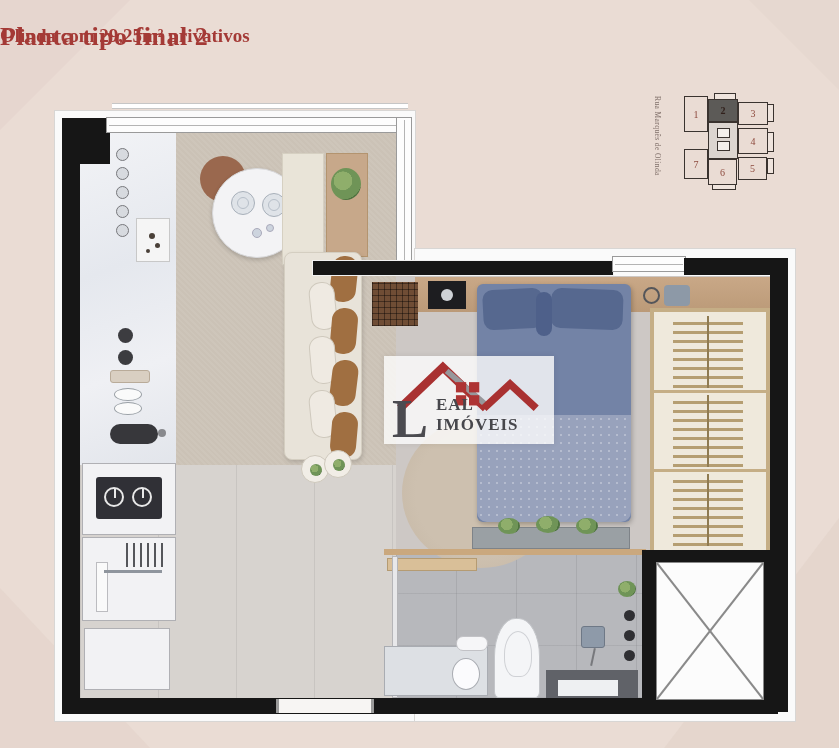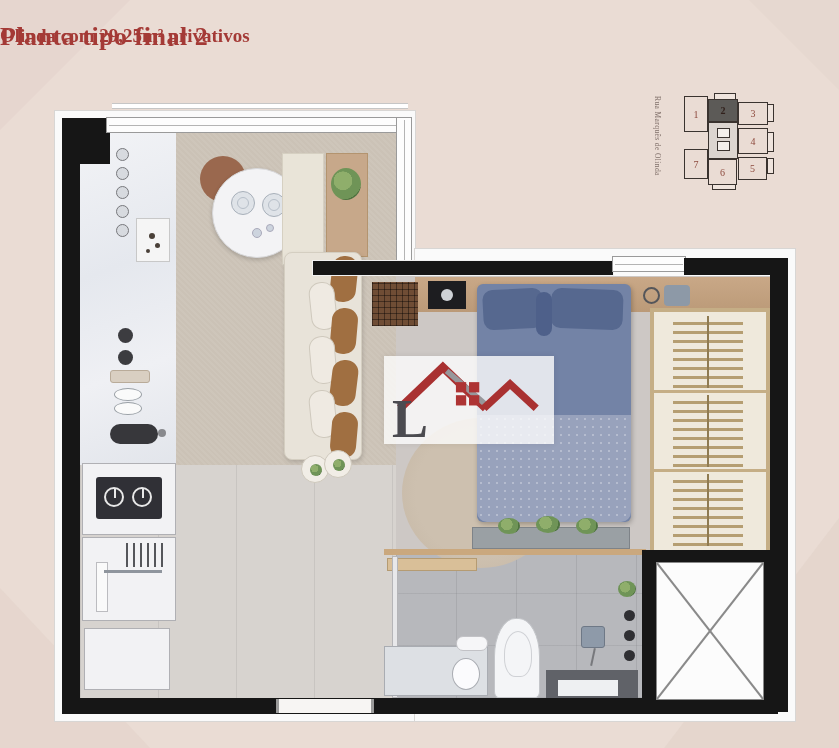--- a/index.html
+++ b/index.html
@@ -341,15 +341,16 @@
     <svg width="150" height="56" viewBox="0 0 160 60">
       <path d="M6,56 L52,12 L98,56" fill="none" stroke="#a93131" stroke-width="9"></path>
       <path d="M56,16 L98,52" fill="none" stroke="#97979b" stroke-width="6"></path>
       <path d="M96,56 L124,30 L152,56" fill="none" stroke="#a93131" stroke-width="8"></path>
       <rect x="66" y="28" width="11" height="11" fill="#ae3434"></rect>
       <rect x="80" y="28" width="11" height="11" fill="#ae3434"></rect>
       <rect x="66" y="42" width="11" height="11" fill="#ae3434"></rect>
       <rect x="80" y="42" width="11" height="11" fill="#ae3434"></rect>
     </svg>
     <span class="wm-L">L</span>
+    <span class="wm-rest">EAL IMÓVEIS</span>
   </div>
 
 </div>
 
 </body></html>

